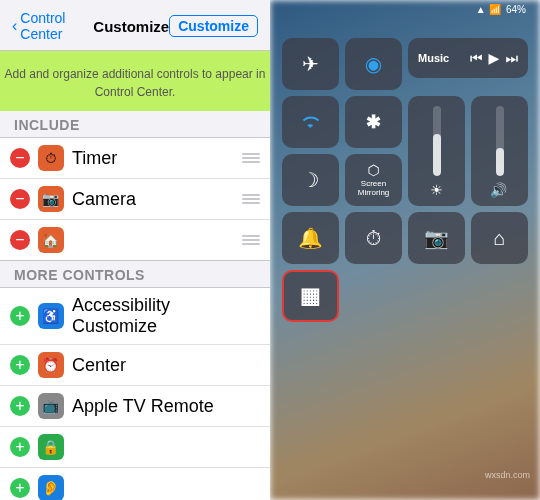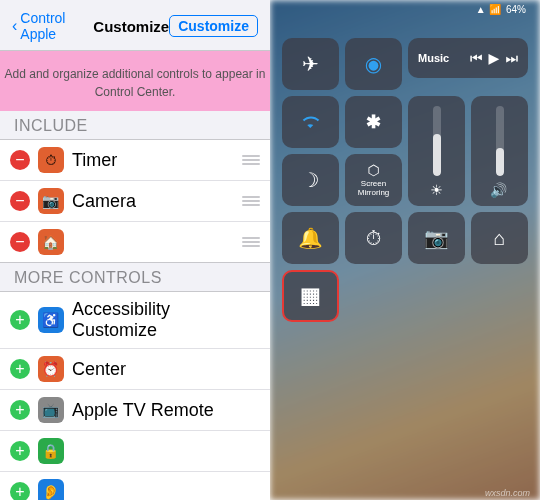--- a/index.html
+++ b/index.html
@@ -57,27 +57,27 @@
       padding: 2px 8px;
       border-radius: 5px;
     }
 
     .description {
       padding: 14px 4px 10px;
       font-size: 12px;
       color: #555;
       text-align: center;
       line-height: 1.5;
-      background: #f9a8d4;
+      background: #bef264;
     }
 
     .section-label {
-      font-size: 16px;
+      font-size: 14px;
       color: #8a8a8e;
-      font-weight: 400;
+      font-weight: 700;
       padding: 6px 14px 4px;
       letter-spacing: 0.5px;
       text-transform: uppercase;
     }
 
     .list-group {
       background: #fff;
       border-top: 0.5px solid #c8c8cc;
       border-bottom: 0.5px solid #c8c8cc;
     }
@@ -244,36 +244,35 @@
       right: 14px;
       display: flex;
       align-items: center;
       gap: 4px;
       color: #fff;
       font-size: 10px;
     }
 
     .watermark {
       position: absolute;
-      bottom: 2px;
+      bottom: 20px;
       right: 10px;
       font-size: 9px;
       color: rgba(255,255,255,0.6);
-      font-style: italic;
     }
   </style>
 </head>
 <body>
 
 <div class="left-panel">
 
   <div class="nav-bar">
     <div class="nav-back">
       <span class="nav-back-arrow">‹</span>
-      <span>Control Apple</span>
+      <span>Control Center</span>
     </div>
     <span class="nav-title">Customize</span>
     <span class="nav-customize">Customize</span>
   </div>
 
   <p class="description">Add and organize additional controls to appear in Control Center.</p>
 
   <div>
     <div class="section-label">INCLUDE</div>
     <div class="list-group">

